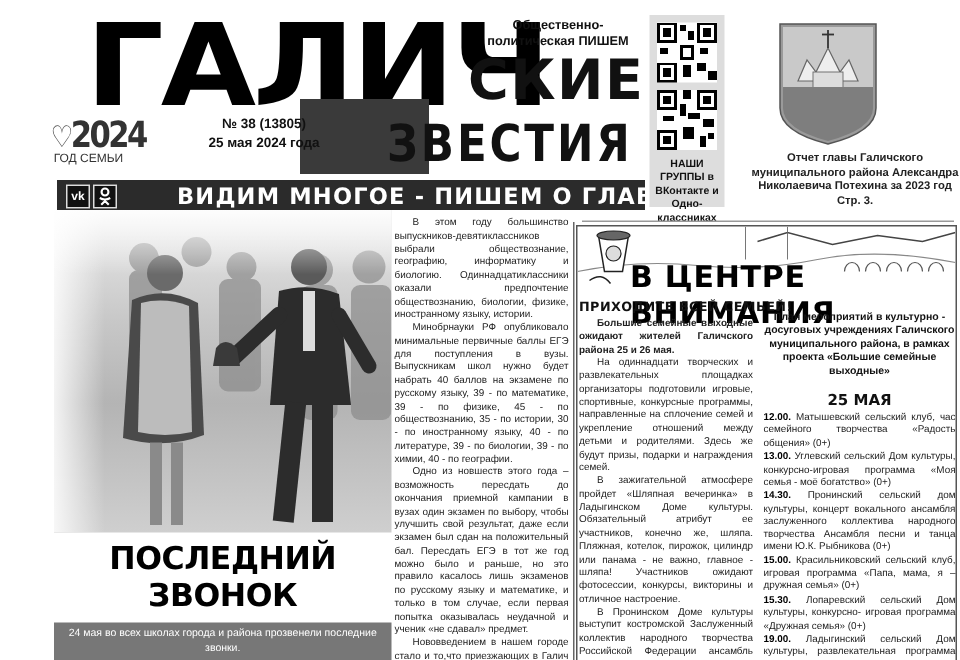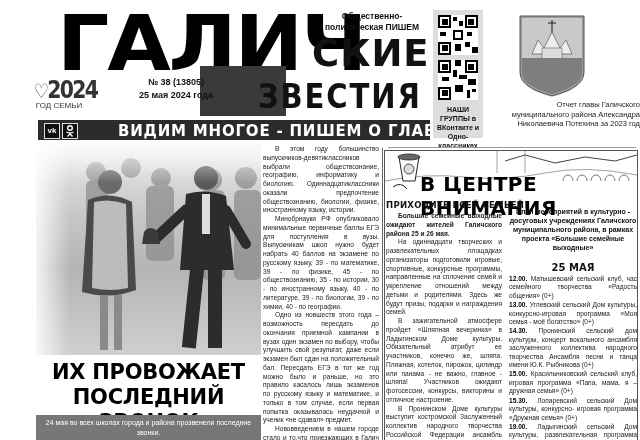--- a/index.html
+++ b/index.html
@@ -29,21 +29,21 @@
             font-size:8px; font-weight:bold; text-align:center; line-height:14px; }
 
   
   .qr-panel { left:433px; top:10px; width:50px; height:128px; background:#ddd; }
   .qr { position:absolute; left:5px; width:40px; height:40px; background:#fff; }
   .qr svg { width:40px; height:40px; display:block; }
   .qr-text { position:absolute; left:0; top:95px; width:50px; text-align:center; font-size:7px; font-weight:bold; line-height:9px; color:#111; }
 
   
   .coa { left:518px; top:14px; width:68px; height:84px; }
-  .report { left:500px; top:100px; width:140px; text-align:right; font-size:7.5px; line-height:9.5px; font-weight:normal; color:#222; }
+  .report { left:500px; top:100px; width:140px; text-align:center; font-size:7.5px; line-height:9.5px; font-weight:bold; color:#222; }
   .hr { left:388px; top:147px; width:248px; height:1px; background:#999; }
 
   
   .photo { left:36px; top:140px; width:225px; height:215px; overflow:hidden;
            background:linear-gradient(180deg,#eaeaea 0%,#c7c7c7 35%,#b4b4b4 60%,#cfcfcf 100%); }
   .photo svg { width:225px; height:215px; display:block; }
 
   .headline { left:36px; top:360px; width:225px; text-align:center; font-family:"DejaVu Sans", sans-serif;
               font-weight:900; font-size:21px; line-height:25px; color:#000; letter-spacing:-0.3px; }
   .lede { left:36px; top:415px; width:225px; height:25px; background:#777; color:#fff; text-align:center;
@@ -153,20 +153,21 @@
     <path d="M4 4 H64 V44 H4 Z" fill="#c9c9c9"></path>
     <path d="M14 40 L20 26 L26 34 L34 18 L42 34 L48 26 L54 40 Z" fill="#eee" stroke="#666" stroke-width="0.8"></path>
     <rect x="24" y="34" width="20" height="14" fill="#ddd" stroke="#666" stroke-width="0.6"></rect>
     <line x1="34" y1="6" x2="34" y2="18" stroke="#333" stroke-width="1.2"></line>
     <line x1="30" y1="9" x2="38" y2="9" stroke="#333" stroke-width="1.2"></line>
     <path d="M4 44 H64 V58 Q64 72 34 80 Q4 72 4 58 Z" fill="#7e7e7e"></path>
   </svg>
 </div>
 <div class="abs report">
   <div>Отчет главы Галичского муниципального района Александра Николаевича Потехина за 2023 год</div>
+  <div>Стр. 3.</div>
 </div>
 <div class="abs hr"></div>
 
 <div class="abs photo">
   <svg viewBox="0 0 225 215">
     <defs>
       <linearGradient id="fadeL" x1="0" x2="1">
           <stop offset="0" stop-color="#fff" stop-opacity="0.85"></stop>
           <stop offset="0.15" stop-color="#fff" stop-opacity="0"></stop>
         </linearGradient>
@@ -202,21 +203,20 @@
     <path d="M150 70 L120 98" stroke="#2c2c2c" stroke-width="11" stroke-linecap="round"></path>
     <path d="M190 70 L210 104" stroke="#2c2c2c" stroke-width="10" stroke-linecap="round"></path>
 
     <path d="M108 92 Q114 84 122 92 L124 104 H106 Z" fill="#3a3a3a"></path>
     <rect width="225" height="215" fill="url(#fadeL)"></rect>
     <rect width="225" height="215" fill="url(#fadeT)"></rect>
   </svg>
 </div>
 
 <div class="abs headline">
-  <div>ИХ ПРОВОЖАЕТ</div>
   <div>ПОСЛЕДНИЙ ЗВОНОК</div>
 </div>
 <div class="abs lede">24 мая во всех школах города и района прозвенели последние звонки.</div>
 
 <div class="abs col col1">
   <p>В этом году большинство выпускников-девятиклассников выбрали обществознание, географию, информатику и биологию. Одиннадцатиклассники оказали предпочтение обществознанию, биологии, физике, иностранному языку, истории.</p>
   <p>Минобрнауки РФ опубликовало минимальные первичные баллы ЕГЭ для поступления в вузы. Выпускникам школ нужно будет набрать 40 баллов на экзамене по русскому языку, 39 - по математике, 39 - по физике, 45 - по обществознанию, 35 - по истории, 30 - по иностранному языку, 40 - по литературе, 39 - по биологии, 39 - по химии, 40 - по географии.</p>
   <p>Одно из новшеств этого года – возможность пересдать до окончания приемной кампании в вузах один экзамен по выбору, чтобы улучшить свой результат, даже если экзамен был сдан на положительный бал. Пересдать ЕГЭ в тот же год можно было и раньше, но это правило касалось лишь экзаменов по русскому языку и математике, и только в том случае, если первая попытка оказывалась неудачной и ученик «не сдавал» предмет.</p>
   <p>Нововведением в нашем городе стало и то,что приезжающих в Галич для сдачи экзаменов выпускников из школ Неи, Солигалича, Чухломы, Парфеньева, Антропова, Судиславля до экзаменов ожидает завтрак с чаем и горячей выпечкой.</p>
 </div>

